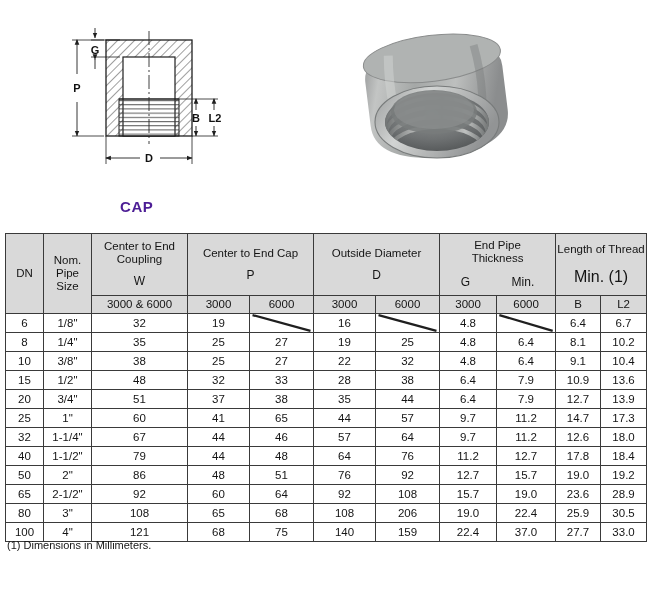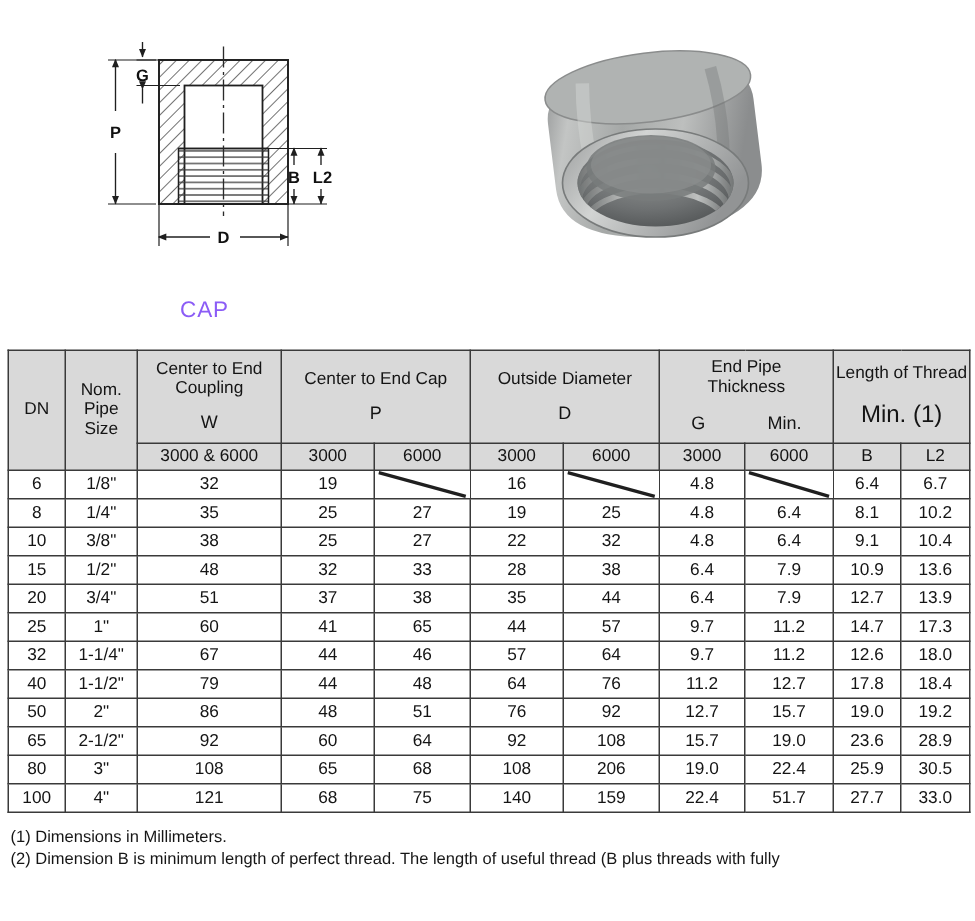--- a/index.html
+++ b/index.html
@@ -21,22 +21,22 @@
   #drawing { position:absolute; left:48px; top:16px; width:240px; height:165px; }
   #drawing svg { display:block; }
 
   
   #photo { position:absolute; left:338px; top:14px; width:196px; height:172px; }
   #photo svg { display:block; }
 
   
   #cap-title {
     position:absolute; left:120px; top:198px;
-    font-size:15px; font-weight:normal; letter-spacing:.6px;
-    color:#8b5cf6;
+    font-size:15px; font-weight:bold; letter-spacing:.6px;
+    color:#4c1d95;
   }
 
   
   #spec-table-wrap { position:absolute; left:5px; top:233px; width:641px; }
   table.spec {
     border-collapse:collapse;
     width:641px;
     table-layout:fixed;
     font-size:11.5px;
   }
@@ -78,21 +78,21 @@
   col.c-p6   { width:64px; }
   col.c-d3   { width:62px; }
   col.c-d6   { width:64px; }
   col.c-g3   { width:57px; }
   col.c-g6   { width:59px; }
   col.c-b    { width:45px; }
   col.c-l2   { width:46px; }
 
   
   #notes {
-    position:absolute; left:7px; top:551px; width:636px;
+    position:absolute; left:7px; top:538px; width:636px;
     font-size:11px; line-height:14.5px; color:#161616;
   }
   #notes .note { display:block; }
   #notes .note2-l1 { display:block; }
   #notes .note2-ind { display:block; padding-left:17px; }
 </style>
 </head>
 <body>
 
 <div id="top-area">
@@ -436,24 +436,23 @@
         </tr>
         <tr>
           <td class="idcol">100</td>
           <td class="idcol">4"</td>
           <td>121</td>
           <td>68</td>
           <td>75</td>
           <td>140</td>
           <td>159</td>
           <td>22.4</td>
-          <td>51.7</td>
+          <td>37.0</td>
           <td>27.7</td>
           <td>33.0</td>
         </tr>
       </tbody>
   </table>
 </div>
 
 <div id="notes">
   <span class="note">(1) Dimensions in Millimeters.</span>
-  <span class="note2-l1">(2) Dimension B is minimum length of perfect thread.   The length of useful thread (B plus threads with fully</span>
 </div>
 
 </body></html>

